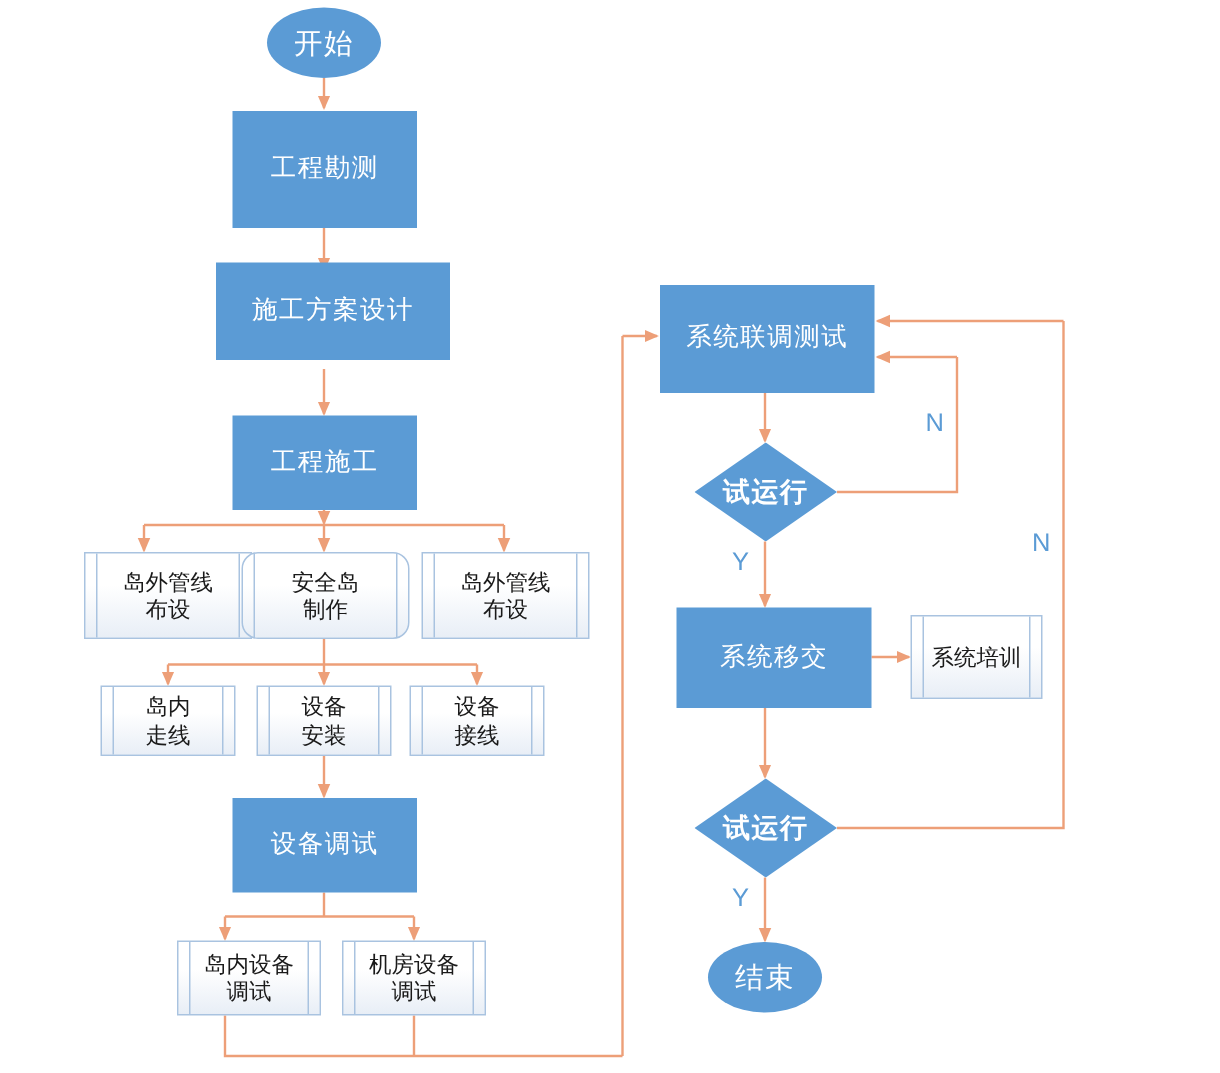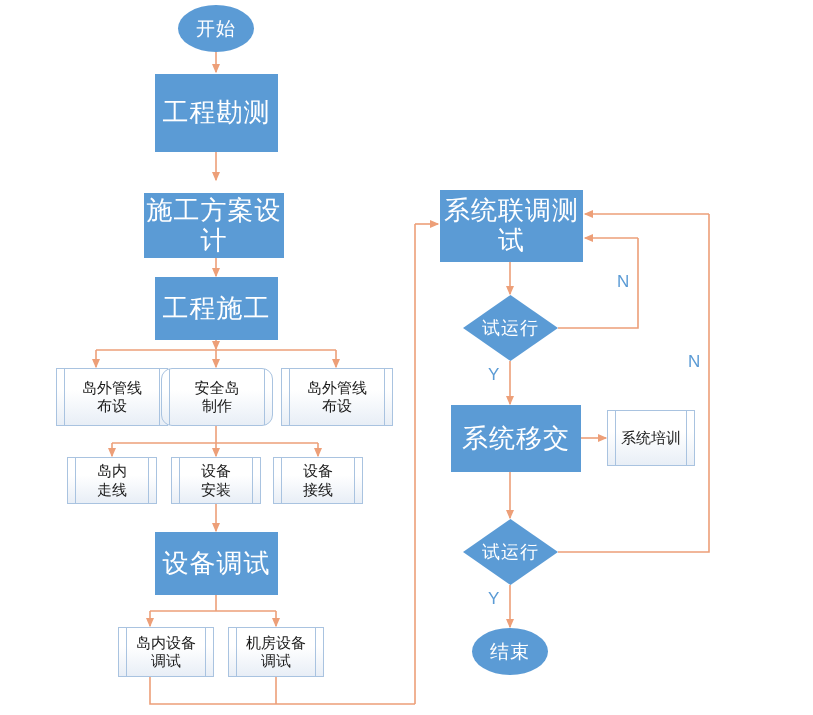--- a/index.html
+++ b/index.html
@@ -30,21 +30,21 @@
     box-sizing: border-box;
     display: flex;
     align-items: center;
     justify-content: center;
     text-align: center;
   }
   
   .proc {
     background: #5b9bd5;
     color: #ffffff;
-    font-size: 26px;
+    font-size: 17px;
     letter-spacing: 1px;
     line-height: 1.15;
   }
   .term {
     background: #5b9bd5;
     color: #ffffff;
     border-radius: 50%;
     font-size: 19px;
     letter-spacing: 1px;
   }
@@ -73,20 +73,21 @@
   .decision svg { display: block; }
   .decision .dlabel {
     position: absolute;
     left: 0; right: 0; top: 0; bottom: 0;
     display: flex;
     align-items: center;
     justify-content: center;
     color: #ffffff;
     font-size: 18px;
     letter-spacing: 1px;
+    font-weight: bold;
   }
   
   .blabel {
     position: absolute;
     color: #5b9bd5;
     font-size: 17px;
     font-family: "Liberation Sans", "DejaVu Sans", sans-serif;
   }
 </style>
 </head>
@@ -188,21 +189,21 @@
   </svg>
 
   <div class="node term" style="left:178px; top:5px; width:76px; height:47px;">
     <span>开始</span>
   </div>
 
   <div class="node proc" style="left:155px; top:74px; width:123px; height:78px;">
     <span>工程勘测</span>
   </div>
 
-  <div class="node proc" style="left:144px; top:193px; width:140px; height:65px;justify-content:center;">
+  <div class="node proc" style="left:144px; top:175px; width:156px; height:65px;justify-content:center;">
     <span>施工方案设计</span>
   </div>
 
   <div class="node proc" style="left:155px; top:277px; width:123px; height:63px;">
     <span>工程施工</span>
   </div>
 
   <div class="node subproc" style="left:40px; top:368px; width:112px; height:58px;margin-left:16px;">
     <span class="bar l"></span>
     <span class="bar r"></span>

